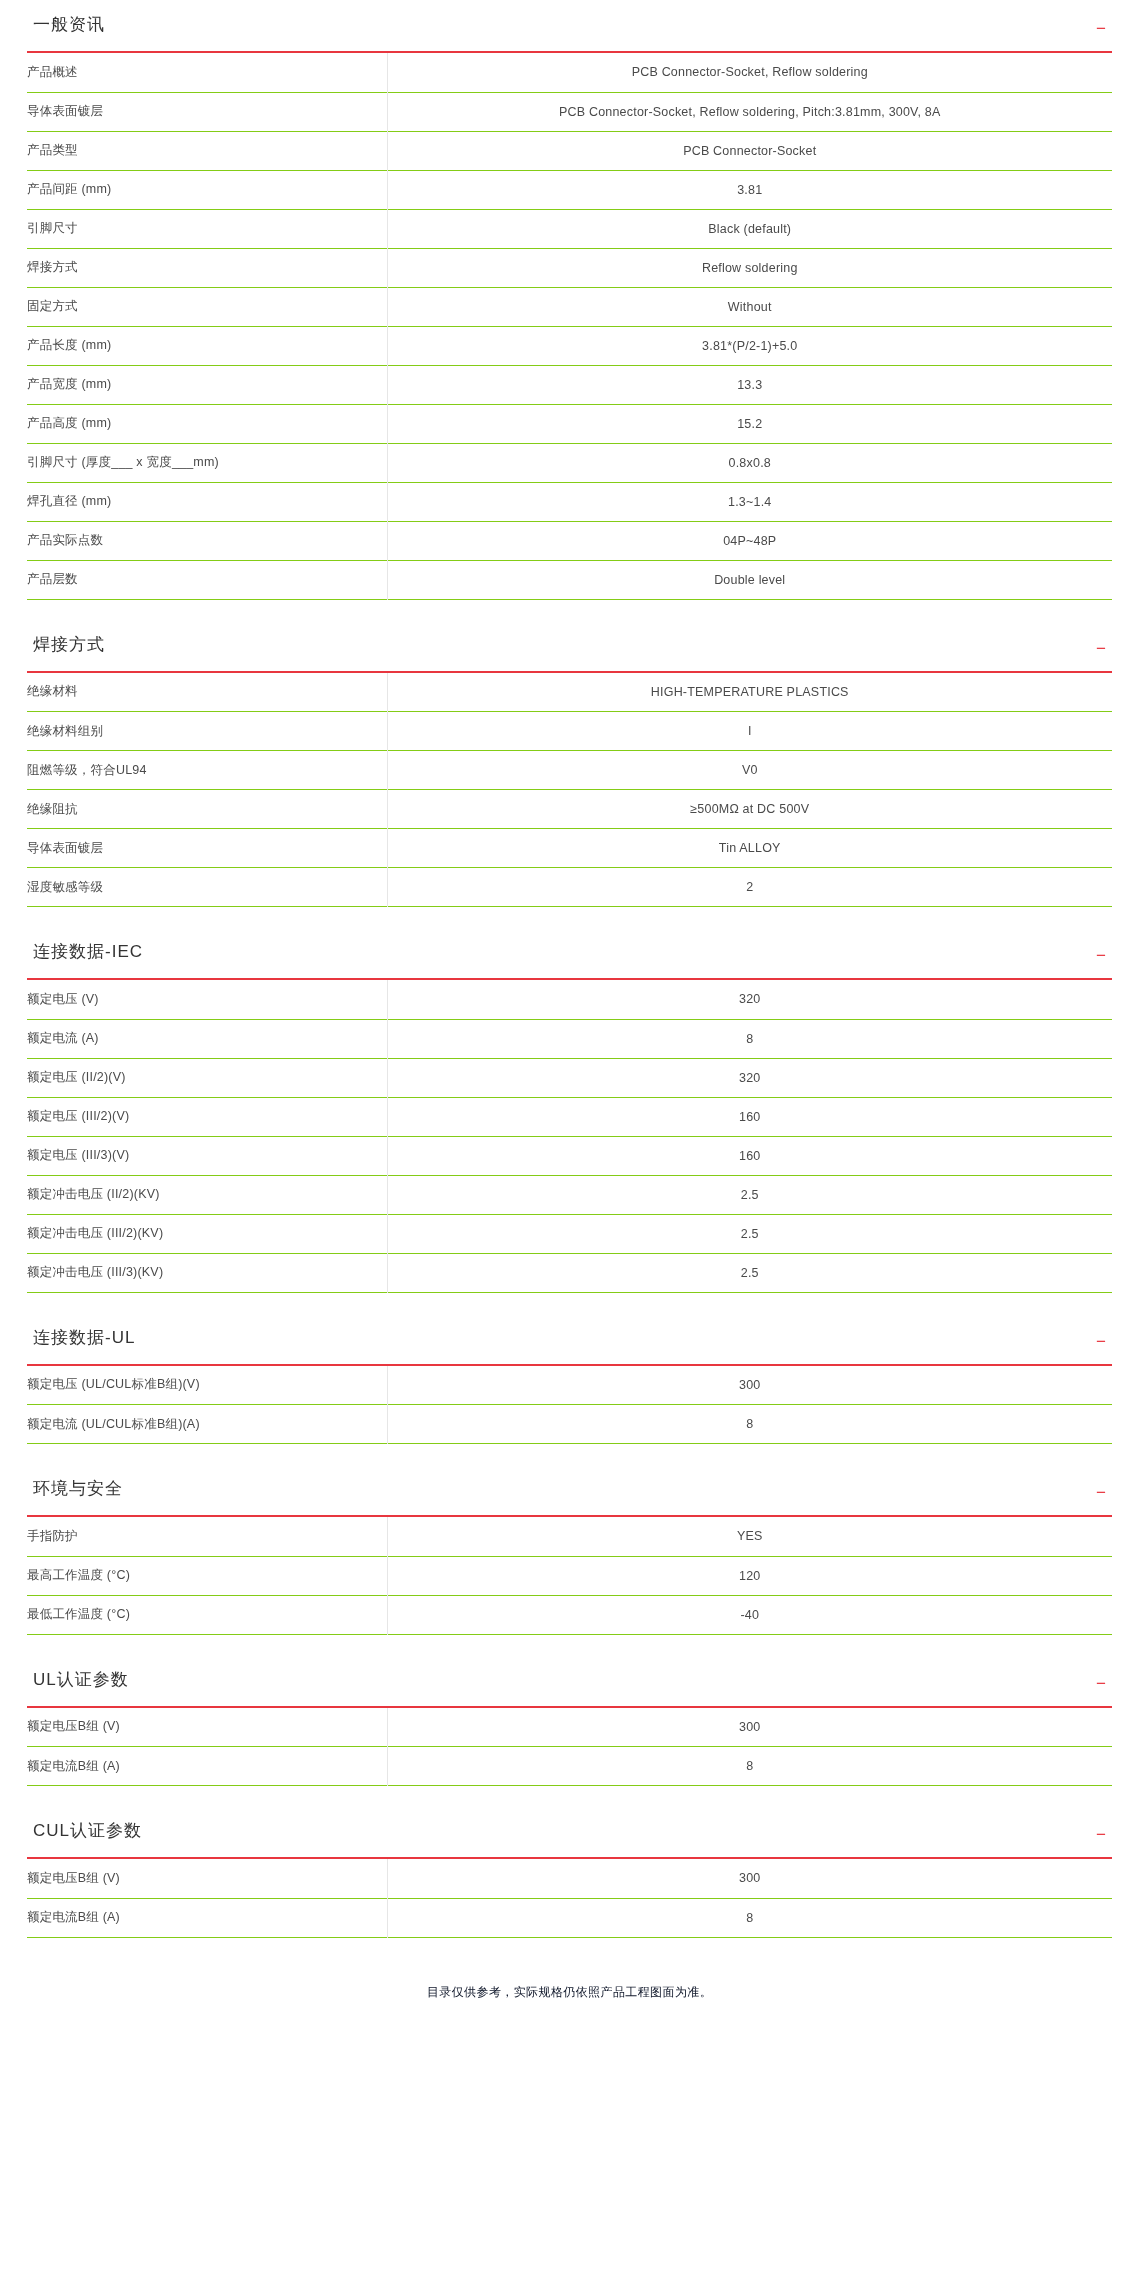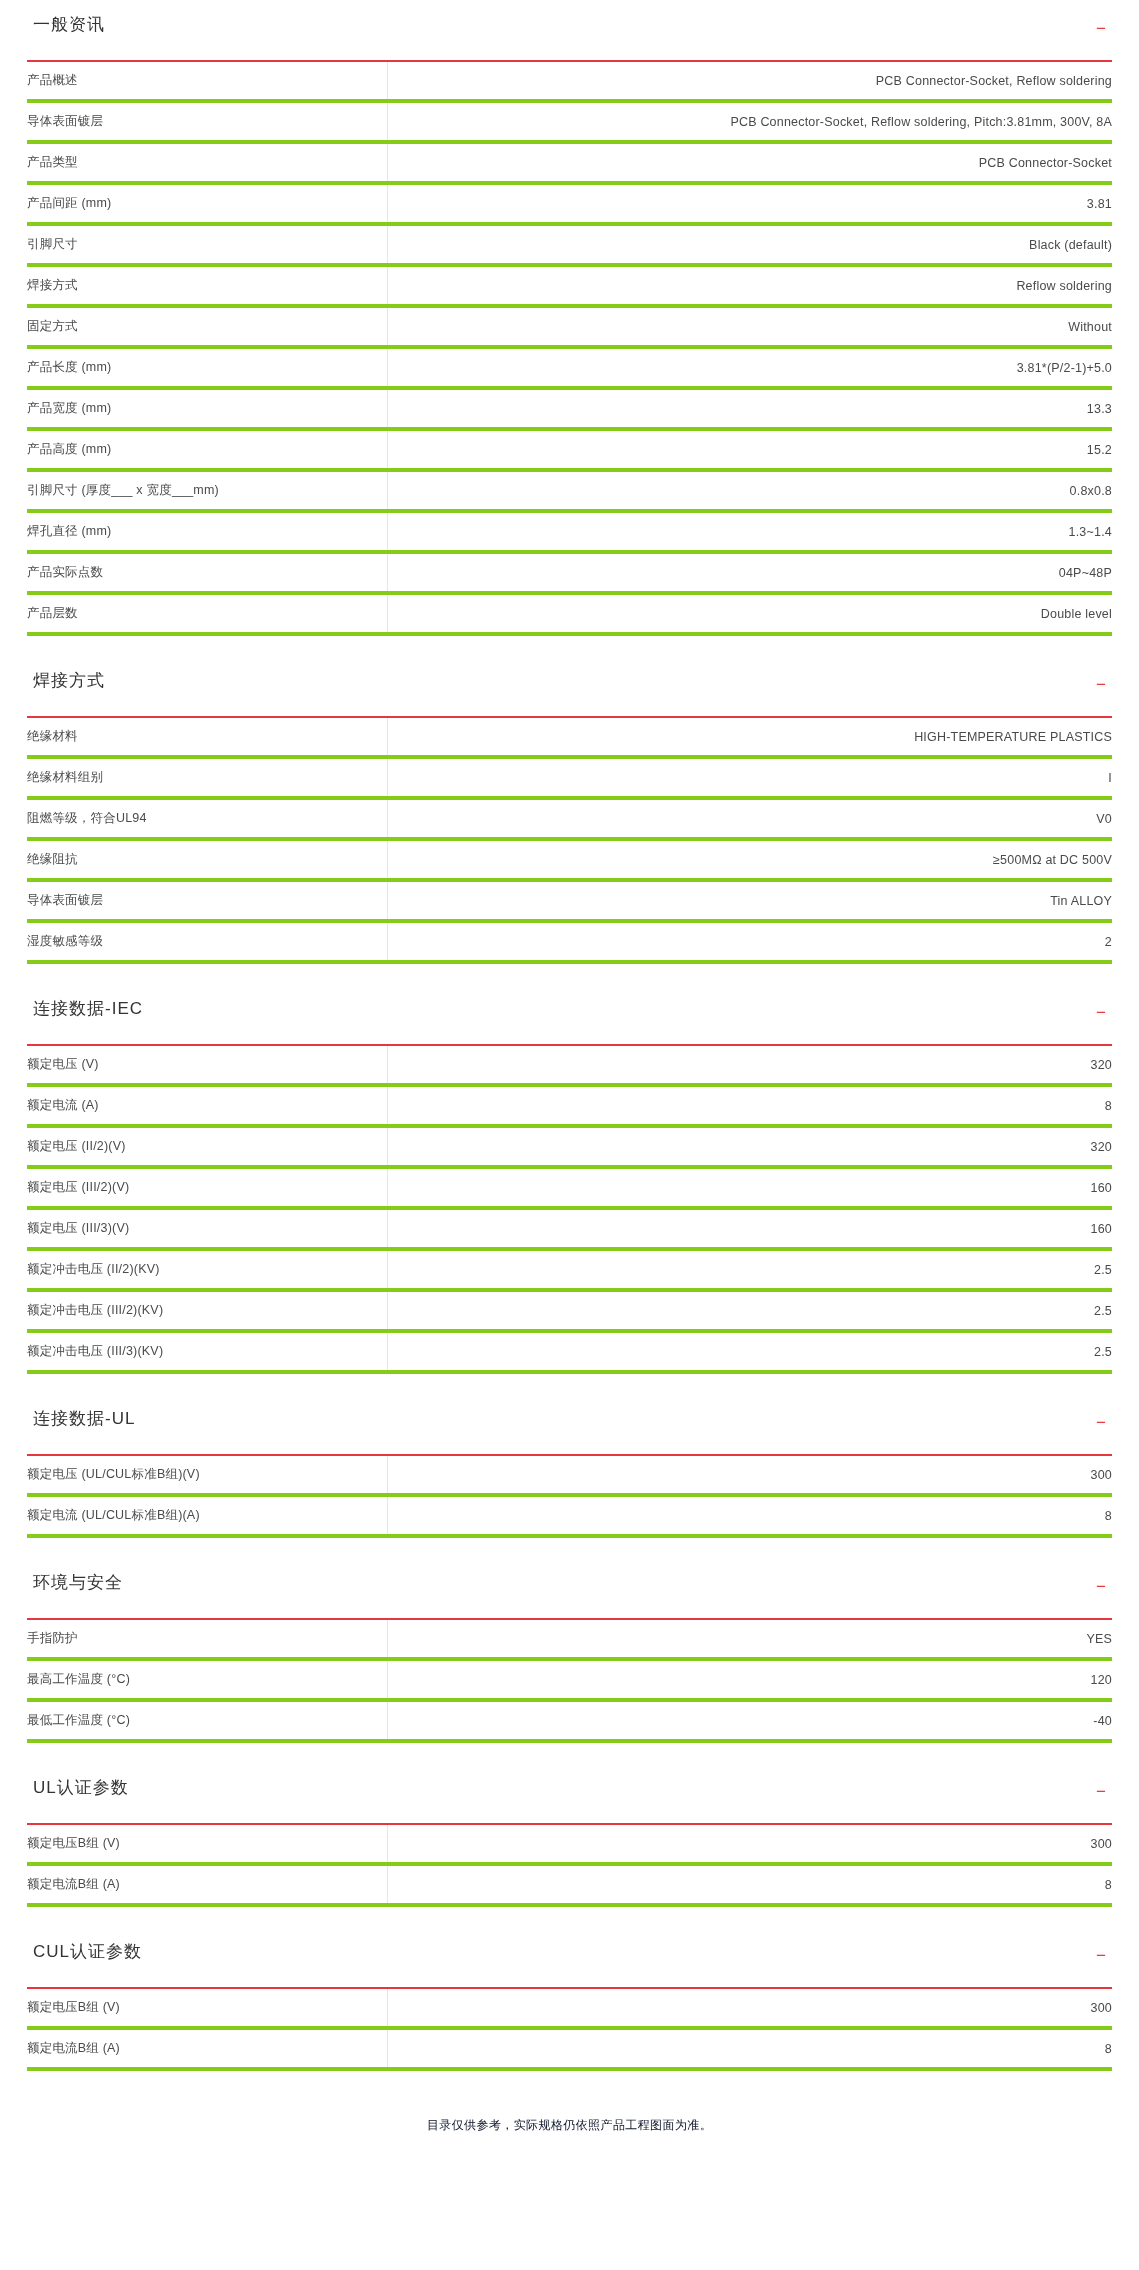--- a/index.html
+++ b/index.html
@@ -18,21 +18,21 @@
   }
   .section {
     width: 1085px;
     margin: 0 auto;
   }
   .section-header {
     display: flex;
     align-items: flex-end;
     justify-content: space-between;
     border-bottom: 2px solid #e8363f;
-    padding: 0 0 24px 6px;
+    padding: 0 0 15px 6px;
     margin-top: 34px;
   }
   .section-header.first { margin-top: 14px; }
   .section-title {
     font-size: 17px;
     color: #333333;
     letter-spacing: 1px;
     line-height: 22px;
   }
   .collapse-toggle {
@@ -42,37 +42,37 @@
     padding-right: 6px;
     cursor: pointer;
     user-select: none;
   }
   table.spec {
     width: 100%;
     border-collapse: collapse;
     table-layout: fixed;
     font-size: 12.5px;
   }
-  table.spec tr { border-bottom: 4px solid #84cc16; }
+  table.spec tr { border-bottom: 1px solid #84cc16; }
   table.spec td {
     padding: 10px 0;
     height: 39px;
     vertical-align: middle;
     color: #4a4a4a;
     font-size: 12.5px;
   }
   td.label {
     width: 360px;
     padding-left: 22px;
     border-right: 1px solid #e6e6e6;
     color: #4a4a4a;
     letter-spacing: 0.2px;
   }
   td.value {
-    text-align: right;
+    text-align: center;
     color: #4a4a4a;
     letter-spacing: 0.2px;
   }
   .footer-note {
     text-align: center;
     font-size: 12px;
     color: #0f172a;
     margin-top: 46px;
     letter-spacing: 0.4px;
   }

